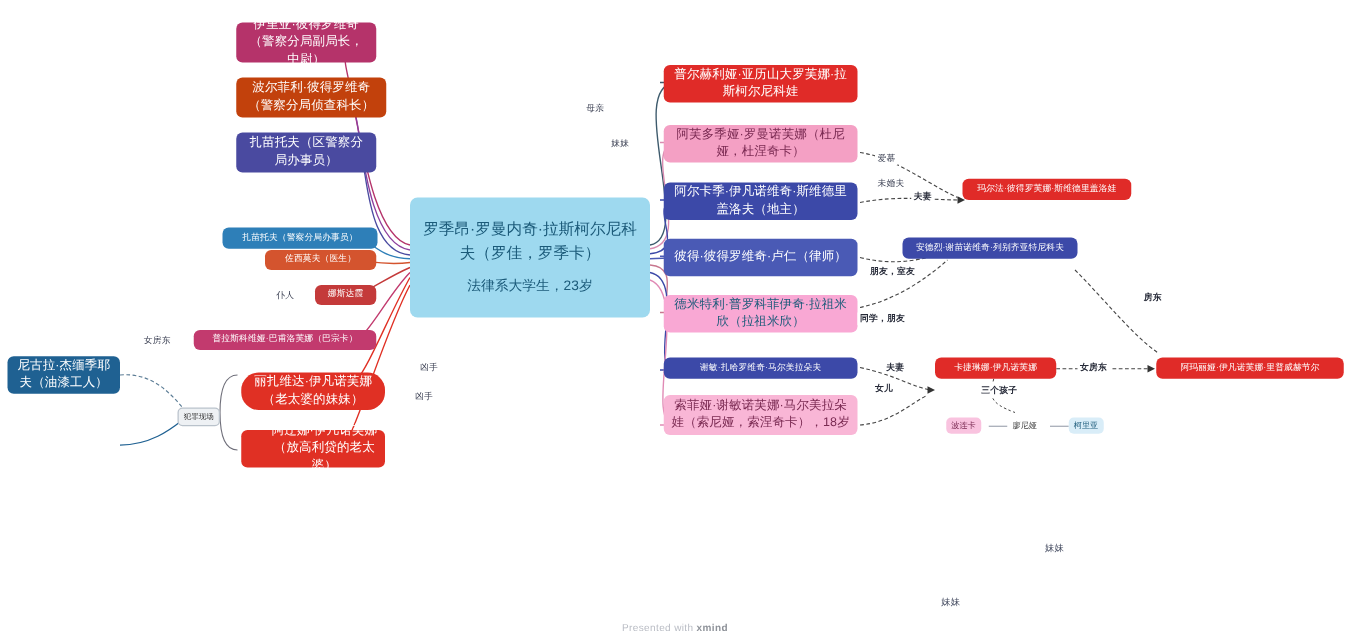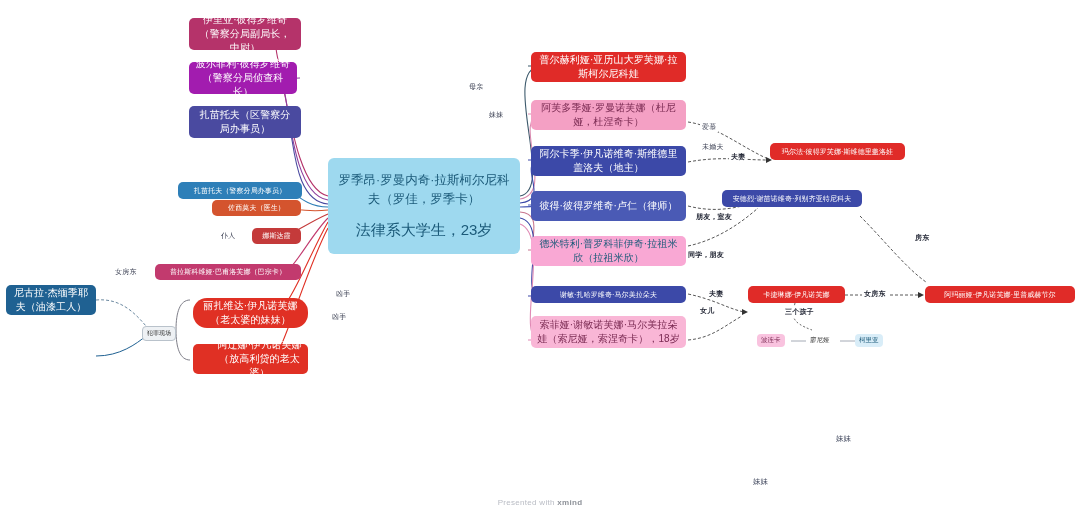--- a/index.html
+++ b/index.html
@@ -38,21 +38,21 @@
     border-radius:6px;
     color:#1b5a79;
     font-size:12.5px;
     line-height:1.55;
     display:flex;flex-direction:column;
     align-items:center;justify-content:center;
     text-align:center;
     padding:21px 8px;
     box-sizing:border-box;
   }
-  #root .sub{font-size:15px;margin-top:9px;}
+  #root .sub{font-size:11px;margin-top:9px;}
 
   .lbl{
     position:absolute;
     font-size:7px;
     color:#3a3f52;
     background:#ffffff;
     padding:0 2px;
     white-space:nowrap;
     letter-spacing:.2px;
   }
@@ -136,21 +136,21 @@
     <path d="M918,292 l6,3 -6,3 z" fill="#333"></path>
   </svg>
 
   <div id="root">
     <div>罗季昂·罗曼内奇·拉斯柯尔尼科夫（罗佳，罗季卡）</div>
     <div class="sub">法律系大学生，23岁</div>
   </div>
 
   <div class="node" style="left:189px;top:18px;width:112px;height:32px;background:#b5336a;">伊里亚·彼得罗维奇（警察分局副局长，中尉）</div>
 
-  <div class="node" style="left:189px;top:62px;width:108px;height:32px;background:#a21caf;">波尔菲利·彼得罗维奇（警察分局侦查科长）</div>
+  <div class="node" style="left:189px;top:62px;width:120px;height:32px;background:#c2410c;">波尔菲利·彼得罗维奇（警察分局侦查科长）</div>
 
   <div class="node" style="left:189px;top:106px;width:112px;height:32px;background:#4a4aa0;">扎苗托夫（区警察分局办事员）</div>
 
   <div class="node" style="left:178px;top:182px;width:124px;height:17px;background:#2e7fb8;font-size:7px;">扎苗托夫（警察分局办事员）</div>
 
   <div class="node" style="left:212px;top:200px;width:89px;height:16px;background:#d4542e;font-size:7px;">佐西莫夫（医生）</div>
 
   <div class="node" style="left:252px;top:228px;width:49px;height:16px;background:#c43a3a;font-size:7px;">娜斯达霞</div>
   <div class="lbl" style="left:219px;top:231px;">仆人</div>
 

